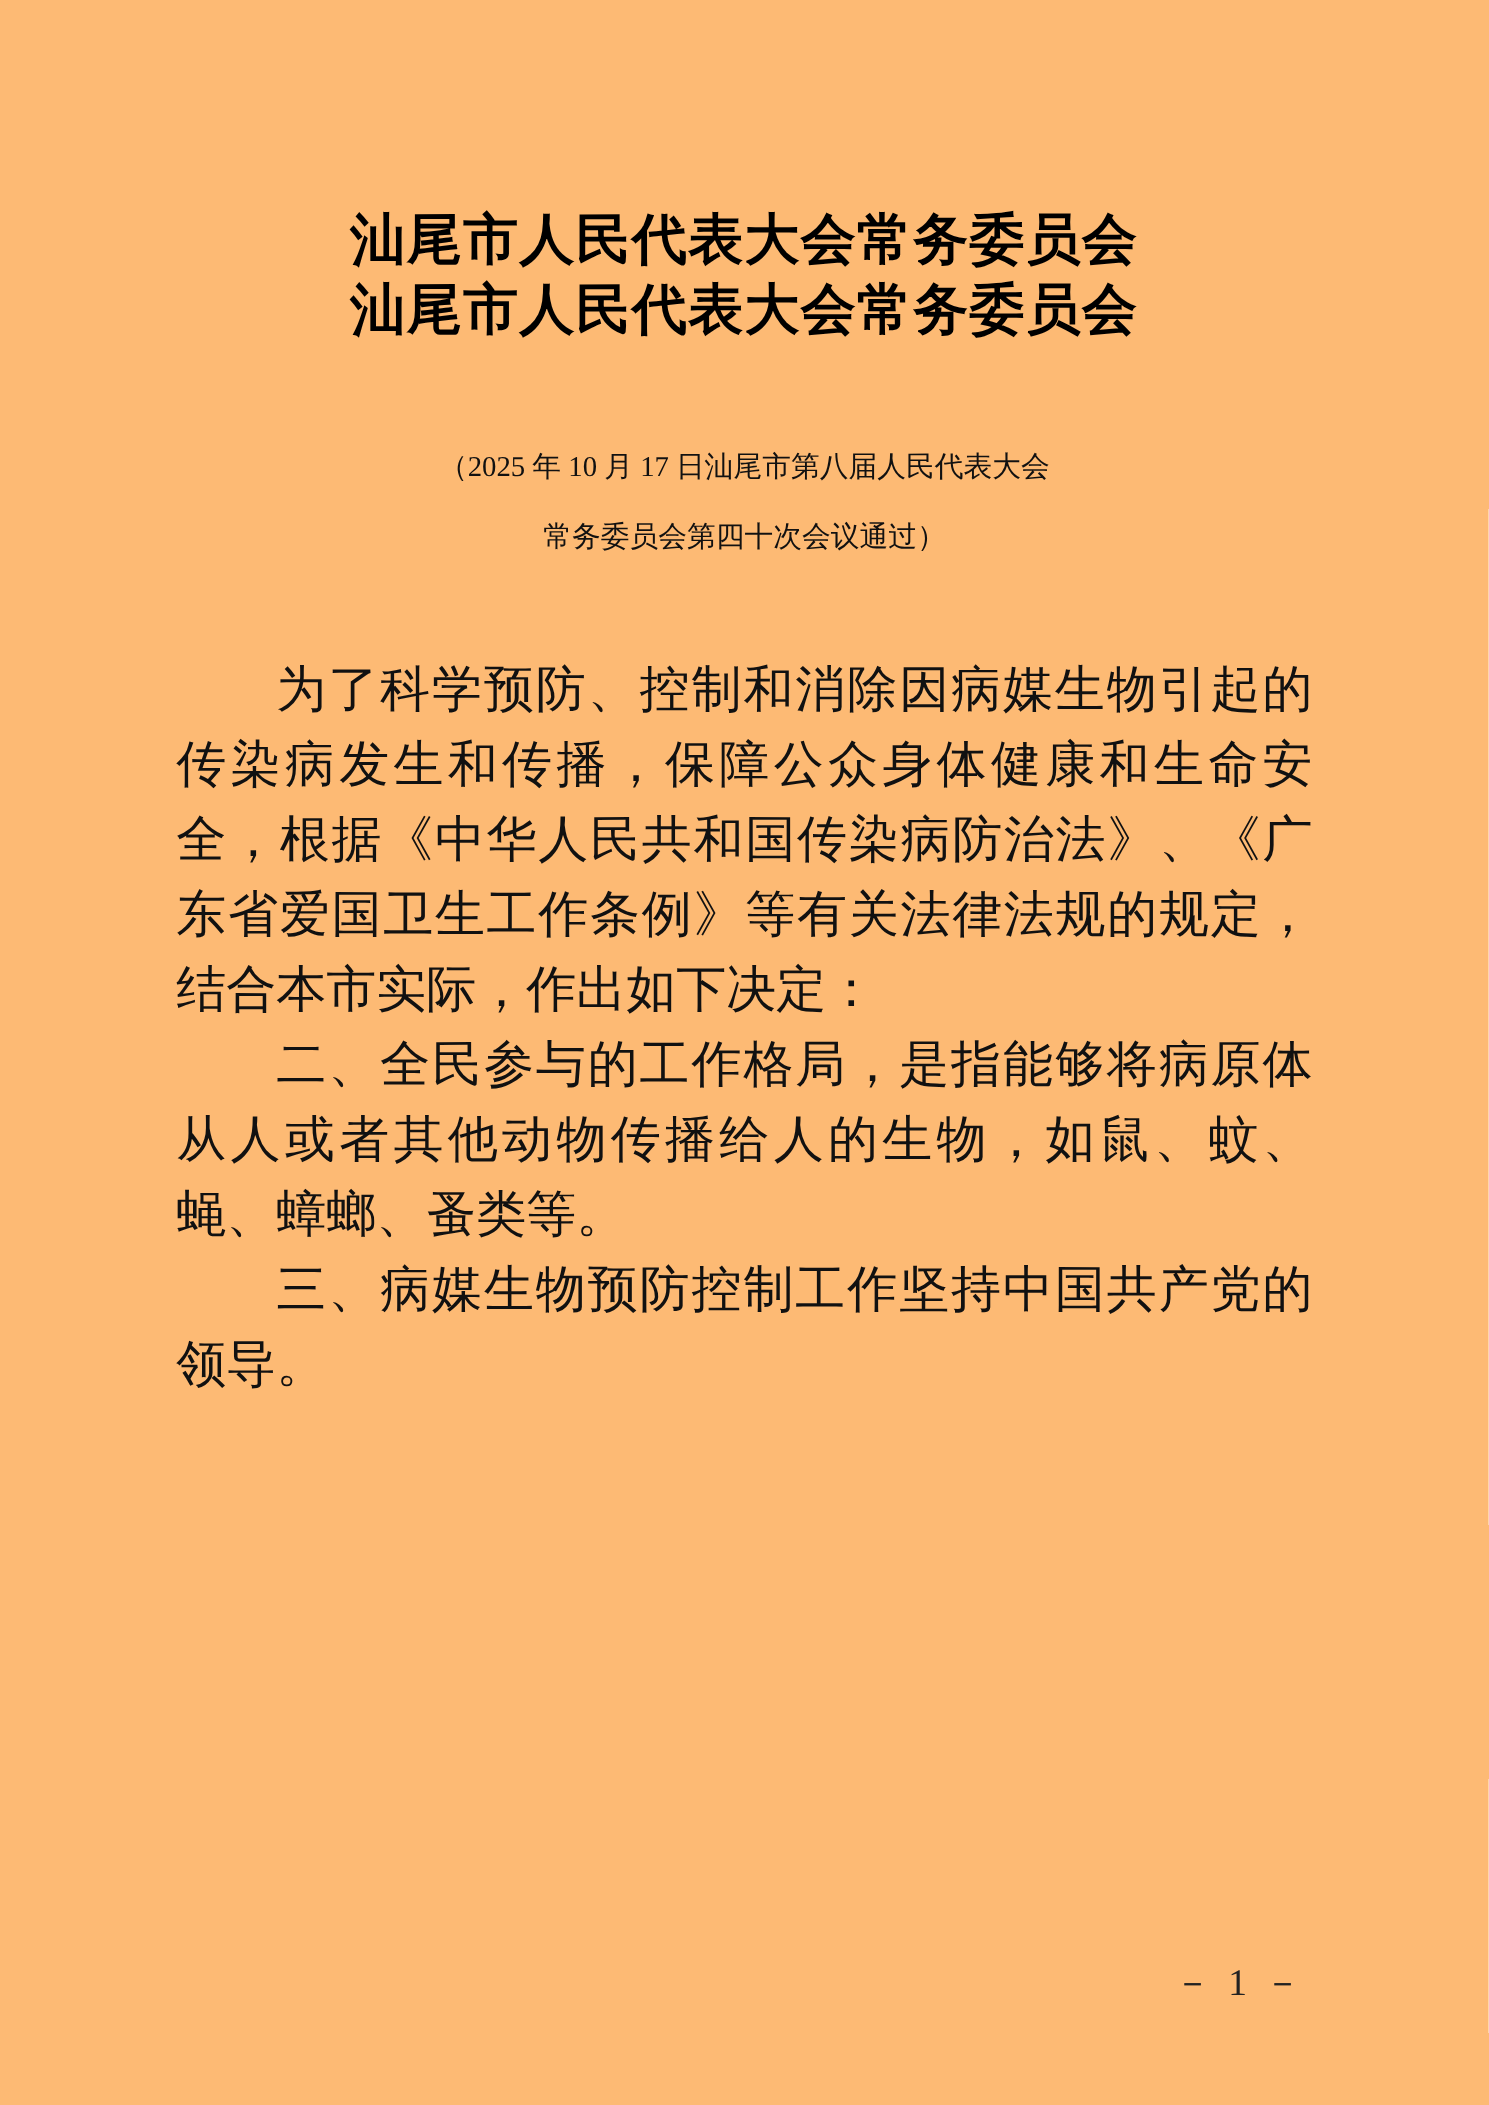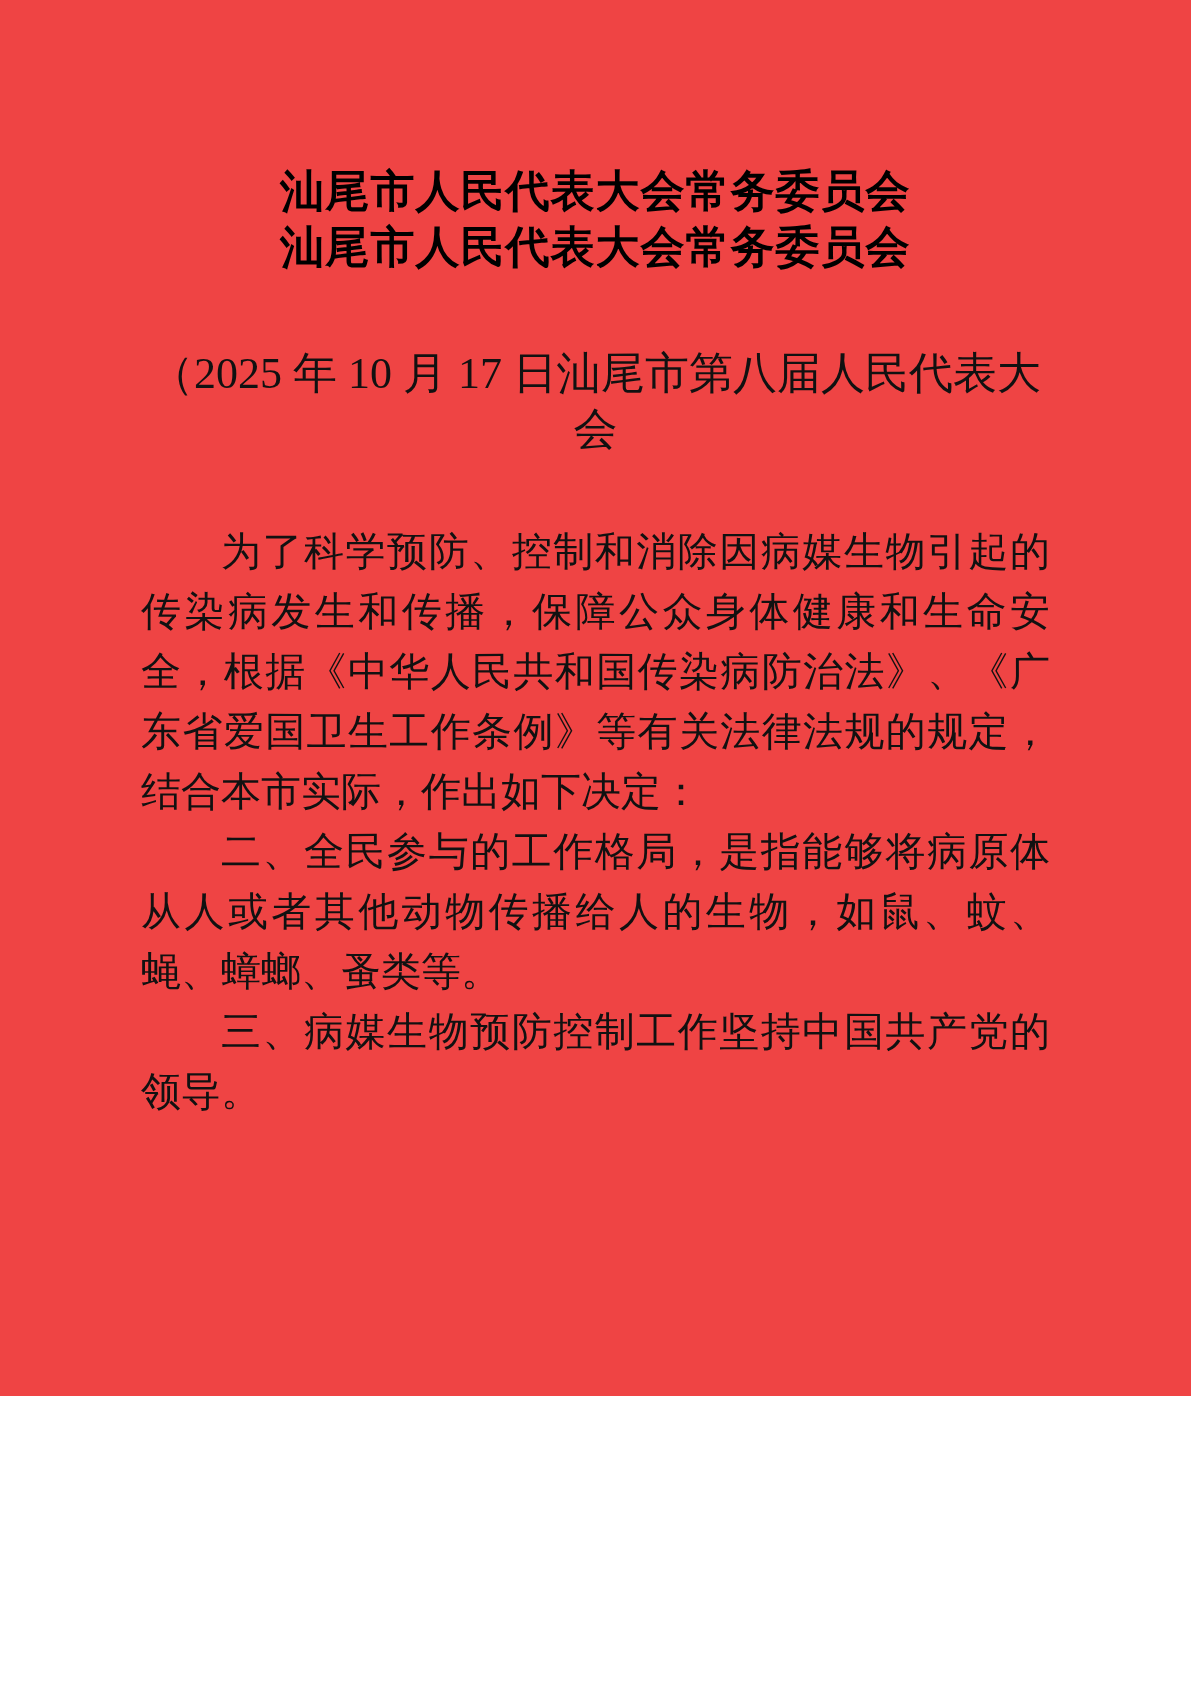--- a/index.html
+++ b/index.html
@@ -3,42 +3,42 @@
 <meta charset="utf-8">
 <style>
   html, body {
     margin: 0;
     padding: 0;
     background: #ffffff;
   }
   .page {
     position: relative;
     width: 1191px;
-    height: 1396px;
+    height: 1684px;
     margin: 0 auto;
-    background: #ef4444;
+    background: #fdba74;
     color: #000000;
     font-family: "Liberation Serif", "DejaVu Serif", serif;
     box-sizing: border-box;
     padding: 164px 141px 0 141px;
     overflow: hidden;
   }
   .doc-title {
     text-align: center;
     font-weight: 700;
     font-size: 44px;
     line-height: 56px;
     letter-spacing: 1px;
     color: #000000;
   }
   .doc-meta {
     margin-top: 70px;
     text-align: center;
     font-weight: 400;
-    font-size: 44px;
+    font-size: 23px;
     line-height: 56px;
     color: #111111;
   }
   .doc-body {
     margin-top: 64px;
     font-size: 40px;
     line-height: 60px;
     text-align: justify;
     color: #111111;
   }
@@ -62,20 +62,21 @@
 
 <div class="page">
 
   <div class="doc-title">
     <div>汕尾市人民代表大会常务委员会</div>
     <div>汕尾市人民代表大会常务委员会</div>
   </div>
 
   <div class="doc-meta">
     <div>（2025 年 10 月 17 日汕尾市第八届人民代表大会</div>
+    <div>常务委员会第四十次会议通过）</div>
   </div>
 
   <div class="doc-body">
     <p>为了科学预防、控制和消除因病媒生物引起的传染病发生和传播，保障公众身体健康和生命安全，根据《中华人民共和国传染病防治法》、《广东省爱国卫生工作条例》等有关法律法规的规定，结合本市实际，作出如下决定：</p>
     <p>二、全民参与的工作格局，是指能够将病原体从人或者其他动物传播给人的生物，如鼠、蚊、蝇、蟑螂、蚤类等。</p>
     <p>三、病媒生物预防控制工作坚持中国共产党的领导。</p>
   </div>
 
   <div class="page-number">－ 1 －</div>
 

